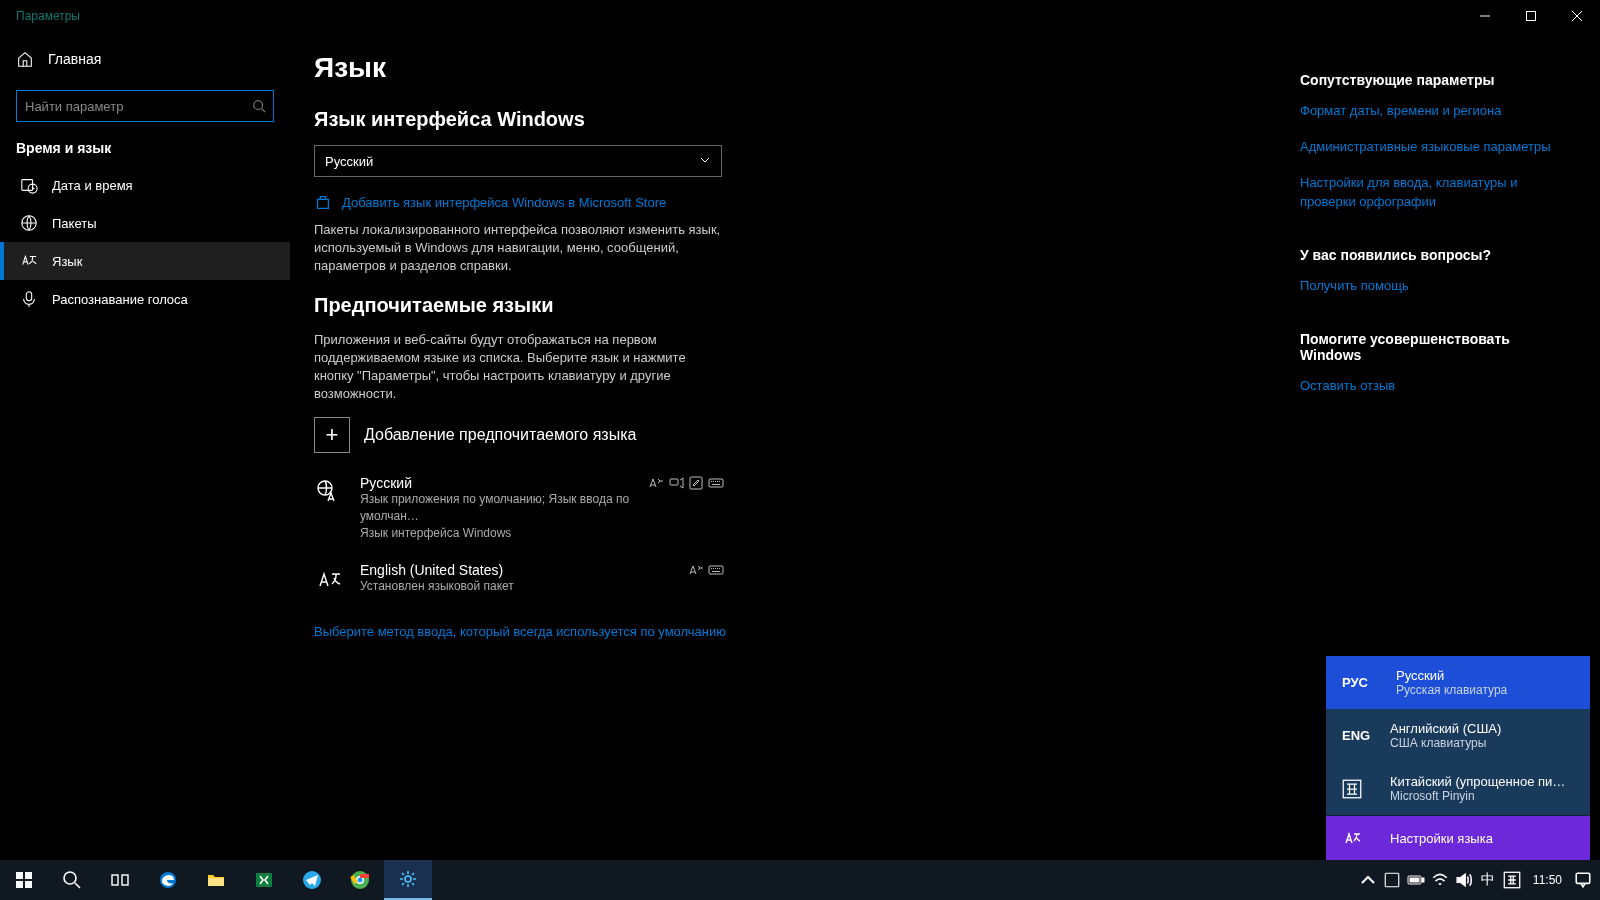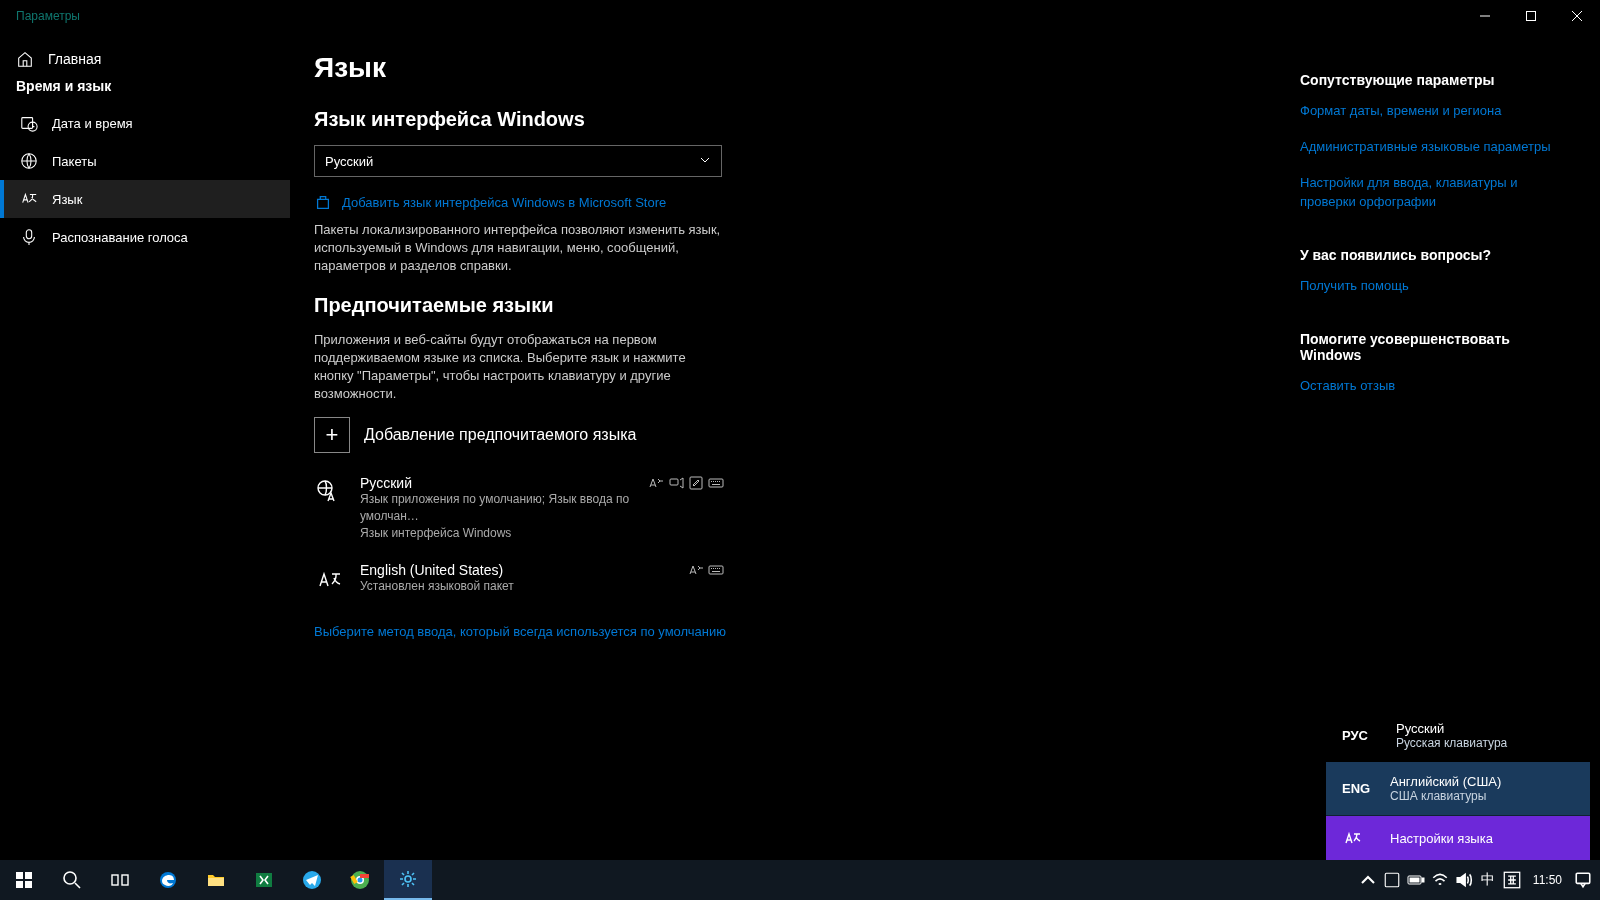--- a/index.html
+++ b/index.html
@@ -54,21 +54,21 @@
 .feat-ic { width: 16px; height: 16px; color: #bbb; }
 
 
 .rel-header { font-size: 14px; font-weight: 600; margin-bottom: 14px; }
 .rel-link { display: block; font-size: 13px; color: #0078d4; margin-bottom: 18px; line-height: 1.4; }
 .rel-group { margin-bottom: 36px; }
 
 
 .ime-popup { position: absolute; right: 10px; bottom: 40px; width: 264px; background: #1a3a5c; }
 .ime-item { display: flex; align-items: center; padding: 12px 16px; gap: 18px; }
-.ime-item.selected { background: #000000; gap: 24px; }
+.ime-item.selected { background: #1d4ed8; gap: 24px; }
 .ime-item.hover { background: #6d28d9; }
 .ime-abbrev { width: 30px; font-size: 13px; font-weight: 600; }
 .ime-icon { width: 20px; height: 20px; display:flex; align-items:center; justify-content:center; }
 .ime-text { flex: 1; }
 .ime-name { font-size: 13px; }
 .ime-sub { font-size: 12px; color: #c8d4e0; }
 .ime-divider { height: 1px; background: #123; margin: 0; }
 
 
 .taskbar { position: absolute; bottom: 0; left: 0; right: 0; height: 40px; background: #101821; display: flex; align-items: center; }
@@ -108,20 +108,27 @@
 
 <div class="app">
 
   <div class="sidebar">
     <div class="home-link">
       <span class="ic"><svg viewBox="0 0 20 20" fill="none" stroke="currentColor" stroke-width="1.2">
             <path d="M3 9l7-6 7 6v9H3z"></path>
             <path d="M8 18v-6h4v6"></path>
           </svg></span>
       <span>Главная</span>
+    </div>
+    <div class="search-wrap">
+      <input class="search-box" placeholder="Найти параметр" style="">
+      <span class="search-ic"><svg viewBox="0 0 16 16" fill="none" stroke="currentColor" stroke-width="1.2">
+            <circle cx="7" cy="7" r="5"></circle>
+            <path d="M11 11l4 4"></path>
+          </svg></span>
     </div>
     <div class="sidebar-header">Время и язык</div>
 
     <div class="nav-item">
       <span class="ic"><svg viewBox="0 0 20 20" fill="none" stroke="currentColor" stroke-width="1.2">
             <rect x="2" y="4" width="12" height="12" rx="1"></rect>
             <circle cx="14" cy="14" r="5"></circle>
             <path d="M14 11v3h2"></path>
           </svg></span>
       <span>Дата и время</span>
@@ -266,20 +273,34 @@
       <div class="ime-sub">Русская клавиатура</div>
     </div>
   </div>
   <div class="ime-item">
     <div class="ime-abbrev">ENG</div>
     <div class="ime-text">
       <div class="ime-name">Английский (США)</div>
       <div class="ime-sub">США клавиатуры</div>
     </div>
   </div>
+  <div class="ime-item">
+    <div class="ime-abbrev">
+      <span class="ime-icon">
+          <svg viewBox="0 0 16 16" fill="none" stroke="currentColor">
+            <rect x="1" y="1" width="14" height="14"></rect>
+            <path d="M4 4h8M4 8h8M4 12h8M6 4v8M10 4v8"></path>
+          </svg>
+        </span>
+    </div>
+    <div class="ime-text">
+      <div class="ime-name">Китайский (упрощенное пи…</div>
+      <div class="ime-sub">Microsoft Pinyin</div>
+    </div>
+  </div>
   <div class="ime-divider"></div>
   <div class="ime-item hover">
     <div class="ime-abbrev">
       <span class="ime-icon">
           <svg viewBox="0 0 20 20" fill="none" stroke="currentColor" stroke-width="1.4">
             <path d="M4 15l3-9 3 9M5 12h4M12 6h6M15 6c0 3-1 5-3 7M14 9c1 2 2 3 4 4"></path>
           </svg>
         </span>
     </div>
     <div class="ime-text">

